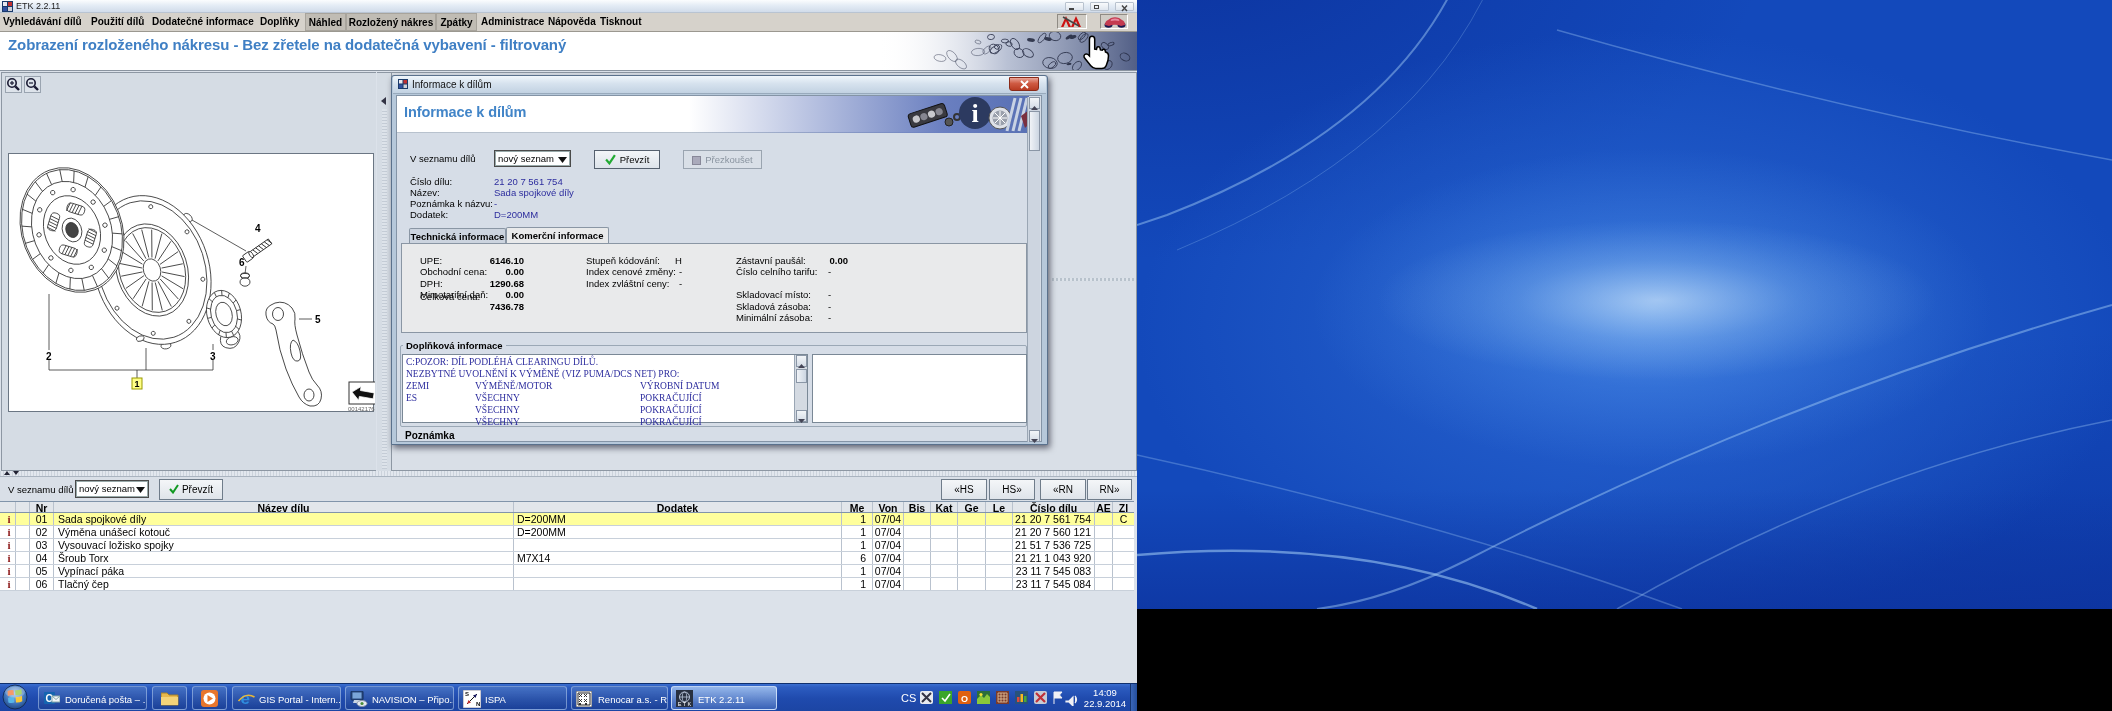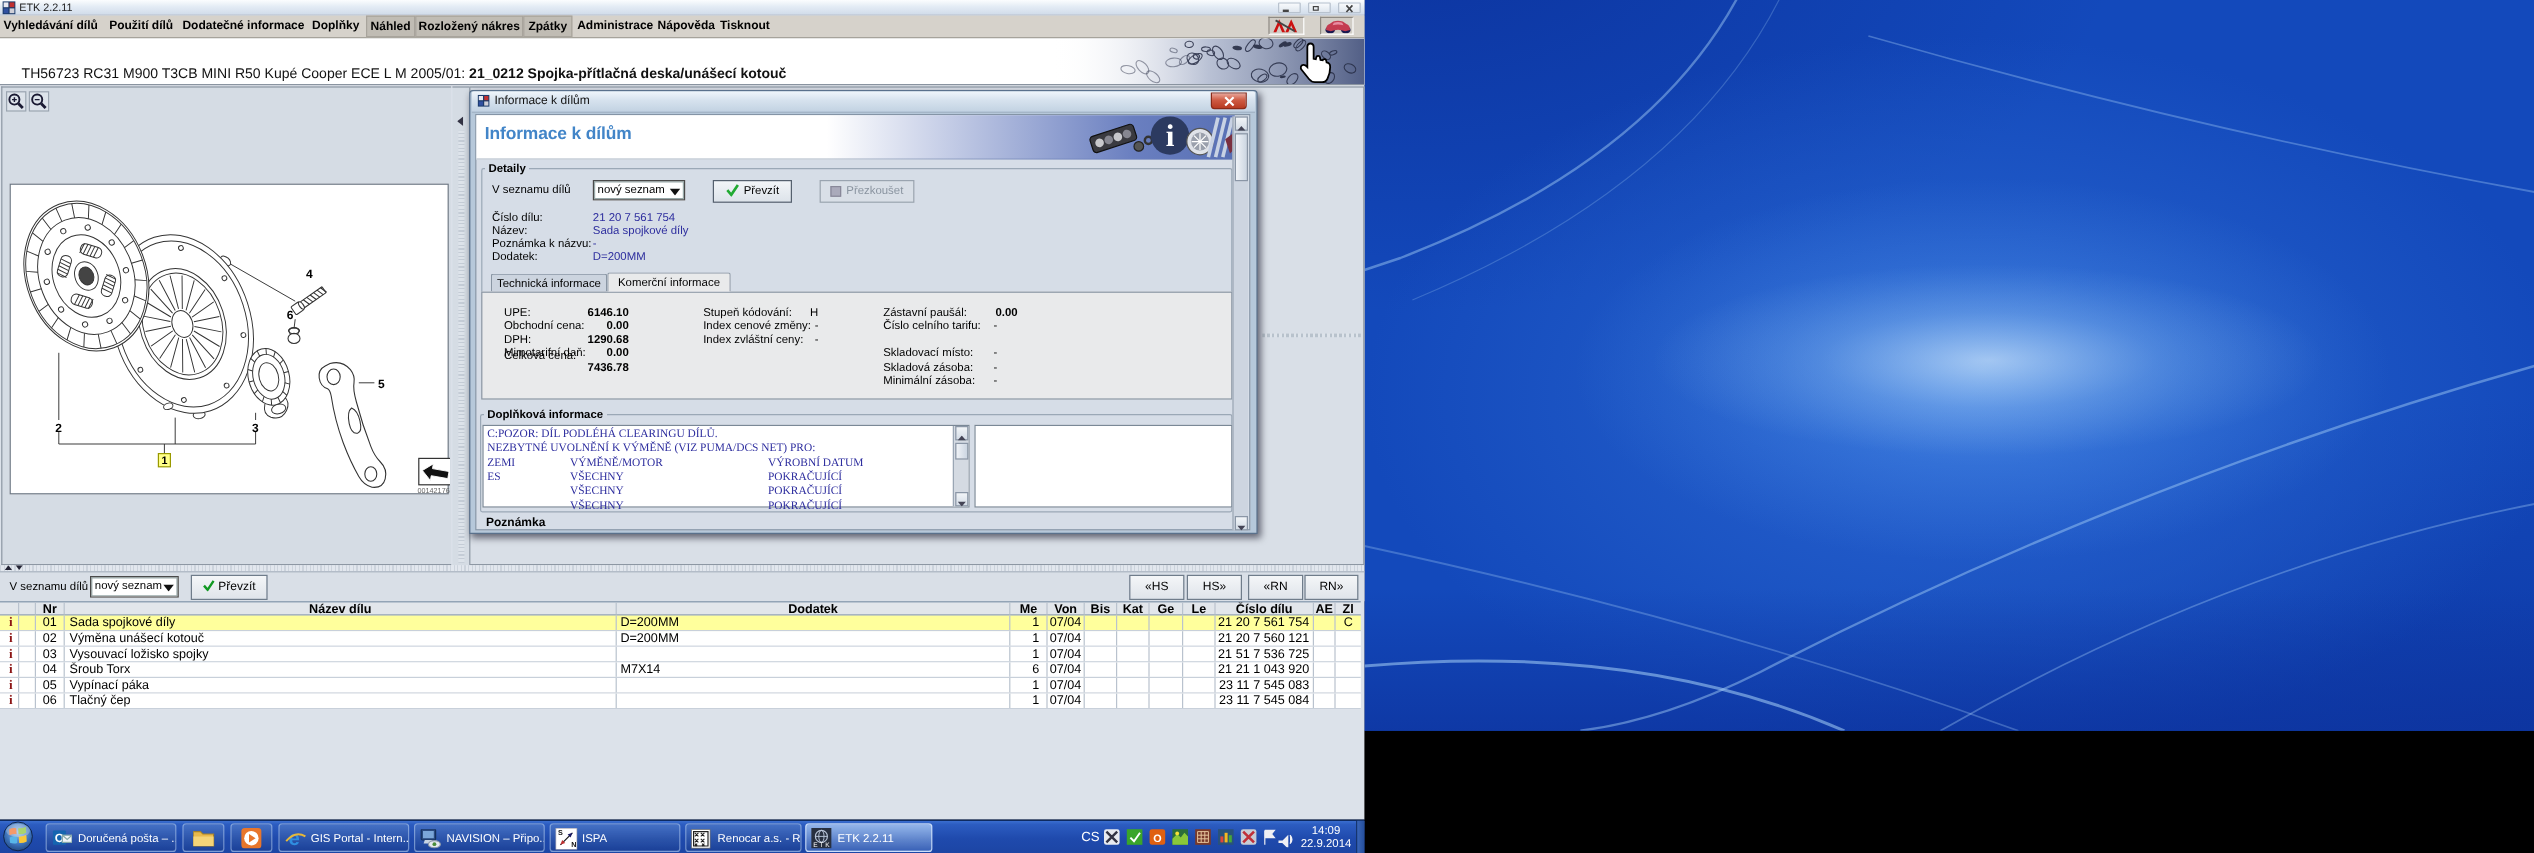--- a/index.html
+++ b/index.html
@@ -79,21 +79,21 @@
 #dhtxt { position:absolute; left:7px; top:8px; font-size:14.5px; font-weight:bold; color:#4285c8; letter-spacing:-0.1px; }
 .grp { position:absolute; border:1px solid #9ba8b6; border-radius:2px; }
 #grpDet { left:4px; top:39px; width:626px; height:197px; }
 #grpDop { left:3px; top:244px; width:627px; height:87px; }
 .grp legend { font-size:9.5px; font-weight:bold; padding:0 3px; margin-left:2px; }
 .lb { position:absolute; font-size:9.5px; color:#000; white-space:nowrap; }
 .vb { position:absolute; font-size:9.5px; color:#2d2d9e; white-space:nowrap; }
 .vr { position:absolute; font-size:9.5px; color:#000; text-align:right;font-weight:bold; }
 .dbtn { position:absolute; height:19px; background:linear-gradient(#f2f5f8,#dde3ea); border:1px solid #55606e; font-size:9.5px; text-align:center; line-height:17px; }
 .dbtn.dis { color:#8a94a0; border-color:#9aa4b0; background:#d9dfe7; }
-.tab { position:absolute; height:15px; background:#ccd4df; border:1px solid #8a96a4; border-bottom:none; border-radius:2px 2px 0 0; font-size:9.5px; text-align:center; line-height:15px; }
+.tab { position:absolute; height:15px; background:#ccd4df; border:1px solid #8a96a4; border-bottom:none; border-radius:2px 2px 0 0; font-size:9.5px; text-align:center; line-height:15px;font-weight:bold; }
 .tab.active { background:#e9eaeb; height:16px; z-index:2; }
 #tabpanel { position:absolute; left:4px; top:147px; width:626px; height:90px; background:#e9eaeb; border:1px solid #8a96a4; }
 .txtarea { position:absolute; background:#fff; border:1px solid #7a8896;font-family:Liberation Serif, serif; }
 .navy { position:absolute; font-size:9.5px; color:#2d2d9e; white-space:nowrap; }
 .vsb { position:absolute; width:13px; background:#d4dae2; border-left:1px solid #9aa6b4; }
 </style>
 </head>
 <body>
 <div id="stage">
   <div id="wall" class="abs">
@@ -182,21 +182,21 @@
       <span class="mbtn" style="left:1100px;width:28px">
         <svg width="22" height="12" viewBox="0 0 22 12" style="position:absolute;left:3px;top:1px">
             <ellipse cx="4.5" cy="9" rx="4" ry="2.8" fill="#181850"></ellipse>
             <ellipse cx="17.5" cy="9" rx="4" ry="2.8" fill="#181850"></ellipse>
             <path d="M1 9 Q1 5 4 4 L7 2 Q11 0.5 15 2 L18 4 Q21 5 21 9 L17 10 Q11 7.5 5 10 Z" fill="#c43b50"></path>
             <path d="M7.5 3 Q11 1.8 14.5 3 L15.5 5 Q11 3.8 6.5 5 Z" fill="#e88ba0"></path>
           </svg>
       </span>
     </div>
     <div id="header" class="abs">
-      <div id="h2">TH56723 RC31 M900 T3CB MINI R50 Kupé Cooper ECE L M 2005/01: <b>21_0212 Spojka-přítlačná deska/unášecí kotouč</b></div>
+      <div id="h1">Zobrazení rozloženého nákresu - Bez zřetele na dodatečná vybavení - filtrovaný</div>
       <div id="hcollage">
         <svg width="260" height="38" viewBox="0 0 260 38">
           <defs>
               <linearGradient id="hcg" x1="0" y1="0" x2="1" y2="0">
             <stop offset="0" stop-color="#ffffff" stop-opacity="0"></stop>
                 <stop offset="0.5" stop-color="#a8b2ca" stop-opacity=".8"></stop>
                 <stop offset="1" stop-color="#525f86"></stop>
           </linearGradient>
             </defs>
           <rect width="260" height="38" fill="url(#hcg)"></rect>
@@ -561,23 +561,20 @@
               </g>
             <g stroke="#c8d2e4" stroke-width="3">
                 <line x1="116" y1="2" x2="108" y2="35"></line>
                 <line x1="122" y1="2" x2="114" y2="35"></line>
                 <line x1="128" y1="2" x2="120" y2="35"></line>
               </g>
             <path d="M122 20 l8 -6 l4 10 l-8 8 Z" fill="#7a3040"></path>
           </svg>
           <div id="dhtxt">Informace k dílům</div>
         </div>
-        <fieldset class="grp" id="grpDet">
-            <legend>Detaily</legend>
-          </fieldset>
         <span class="lb" style="left:13px;top:57px">V seznamu dílů</span>
         <span class="combo" style="left:97px;top:54px;width:77px;height:17px">
             <span class="ctxt">nový seznam</span>
             <svg class="carr" width="9" height="6" viewBox="0 0 9 6">
               <polygon points="0,0 9,0 4.5,6" fill="#111"></polygon>
             </svg>
           </span>
         <span class="dbtn" style="left:197px;top:54px;width:66px"><svg width="11" height="11" viewBox="0 0 10 10" style="vertical-align:-2px;margin-right:4px">
               <path d="M1 5 L4 8.5 L9 1" fill="none" stroke="#22aa33" stroke-width="2"></path>
             </svg>Převzít</span>

